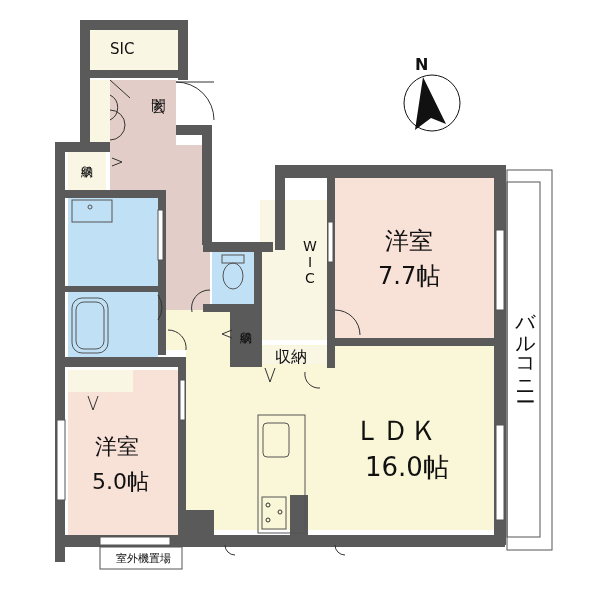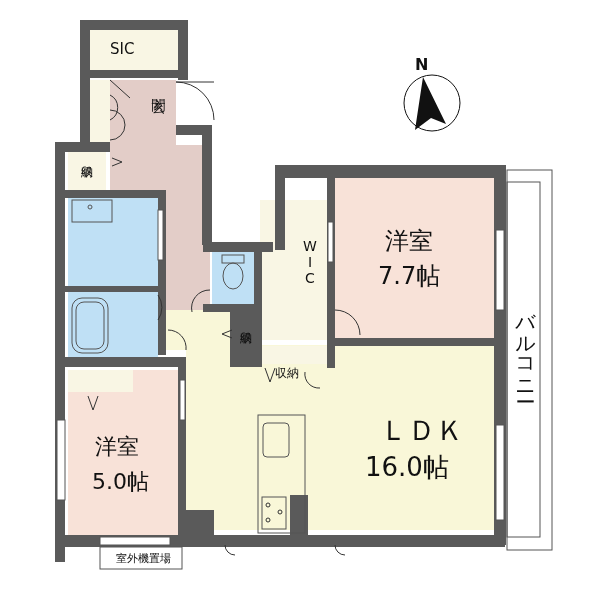--- a/index.html
+++ b/index.html
@@ -113,22 +113,22 @@
 
   <circle cx="432" cy="103" r="28" fill="none" stroke="#111" stroke-width="1"></circle>
   <path d="M423 77 L446 124 L431 118 L415 130 Z" fill="#111"></path>
 </svg>
 
 <div class="lbl" style="left:415px;top:55px;font-size:16px;font-weight:bold;">N</div>
 <div class="lbl" style="left:110px;top:40px;font-size:15px;">SIC</div>
 <div class="lbl vert" style="left:150px;top:88px;font-size:14px;">玄関</div>
 <div class="lbl vert" style="left:78px;top:156px;font-size:12px;">収納</div>
 <div class="lbl vert" style="left:237px;top:322px;font-size:12px;">収納</div>
-<div class="lbl" style="left:275px;top:347px;font-size:12px;margin-top:18px;">収納</div>
+<div class="lbl" style="left:275px;top:347px;font-size:16px;">収納</div>
 <div class="lbl vert" style="left:302px;top:238px;font-size:14px;">WIC</div>
 <div class="lbl" style="left:385px;top:225px;font-size:24px;">洋室</div>
 <div class="lbl" style="left:378px;top:260px;font-size:24px;">7.7帖</div>
-<div class="lbl" style="left:380px;top:412px;font-size:28px;font-family:Liberation Serif, serif;">ＬＤＫ</div>
+<div class="lbl" style="left:354px;top:412px;font-size:28px;font-family:Liberation Serif, serif;">ＬＤＫ</div>
 <div class="lbl" style="left:365px;top:450px;font-size:26px;">16.0帖</div>
 <div class="lbl" style="left:95px;top:432px;font-size:22px;">洋室</div>
 <div class="lbl" style="left:92px;top:467px;font-size:22px;">5.0帖</div>
 <div class="lbl vert" style="left:513px;top:300px;font-size:20px;">バルコニー</div>
 <div class="lbl" style="left:116px;top:551px;font-size:11px;">室外機置場</div>
 
 </body></html>

